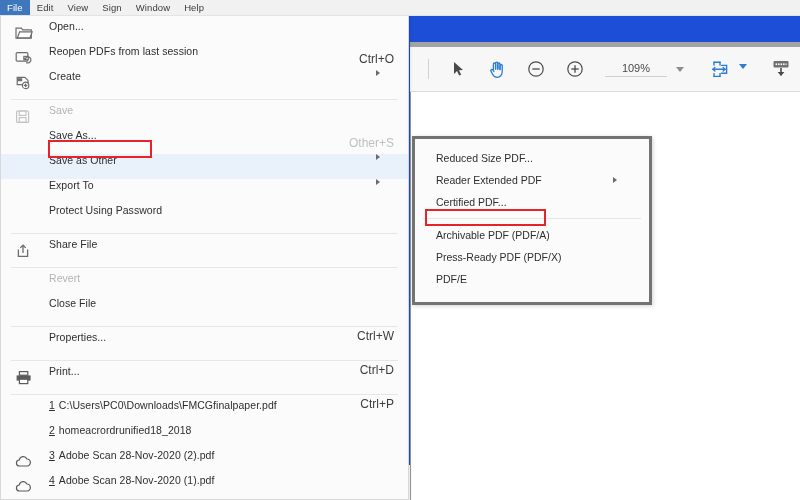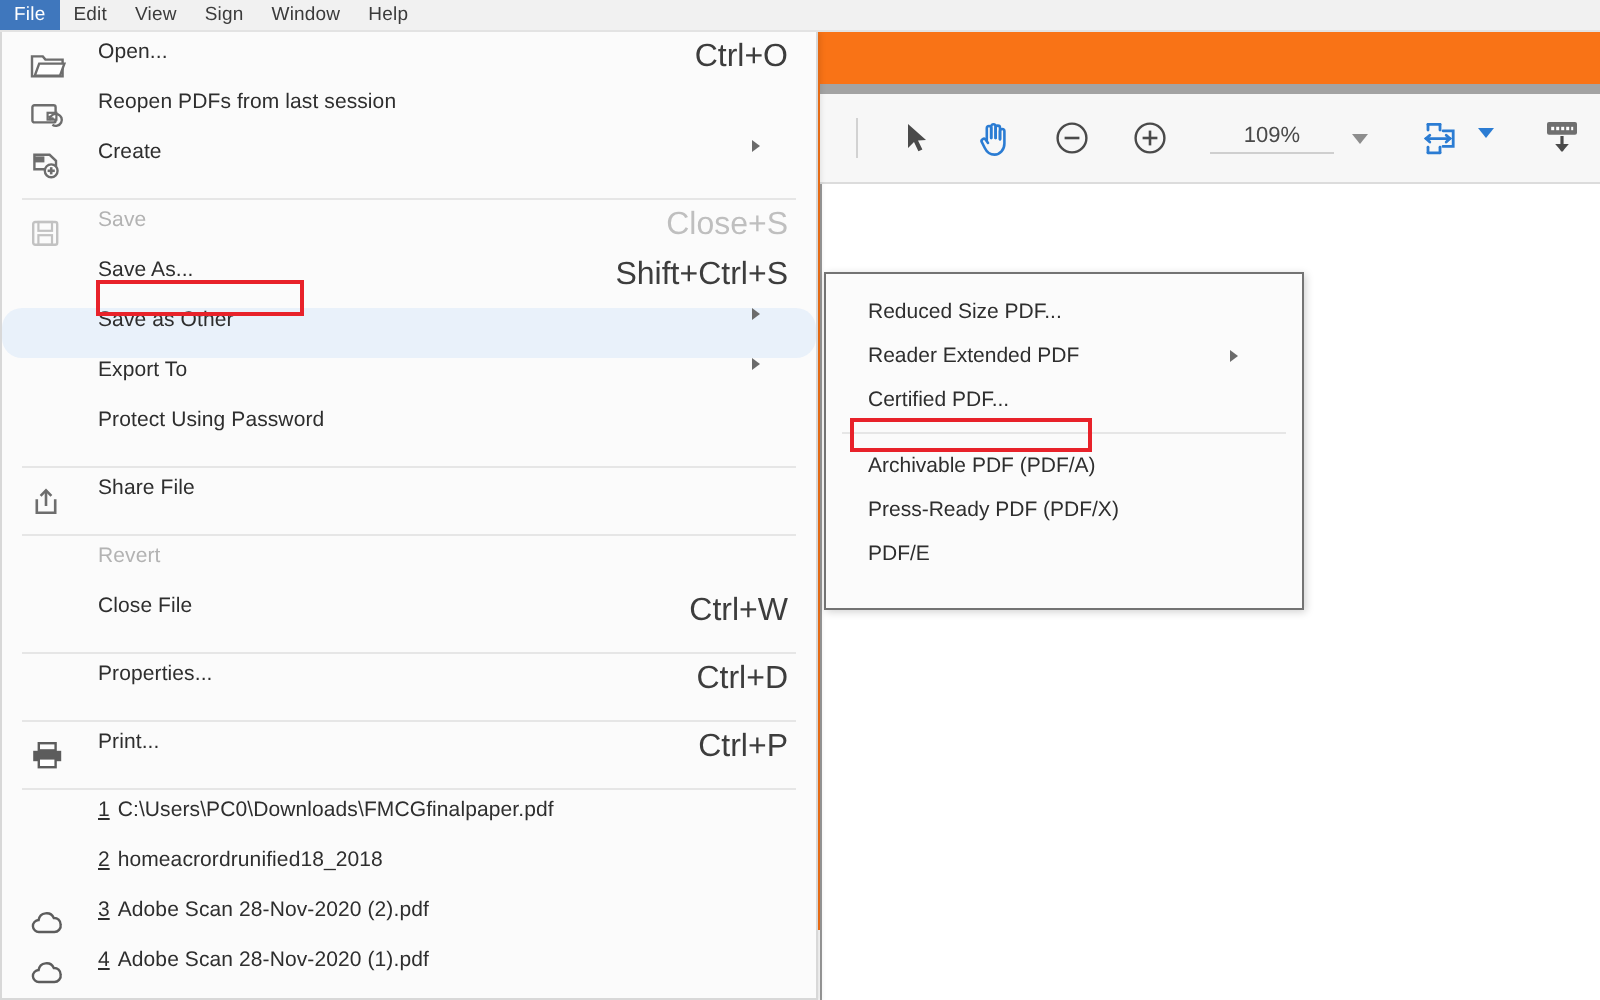--- a/index.html
+++ b/index.html
@@ -5,21 +5,21 @@
   html, body {
     margin: 0; padding: 0;
     width: 800px; height: 500px;
     overflow: hidden;
     background: #ffffff;
     font-family: "Liberation Sans", sans-serif;
   }
   #app {
     position: relative;
     width: 800px; height: 465px;
-    background: #f97316;
+    background: #1d4ed8;
   }
 
   
   .menubar {
     position: absolute; left: 0; top: 0;
     width: 800px; height: 15px;
     background: #f1f1f1;
     border-bottom: 1px solid #e3e3e3;
     display: flex;
     align-items: stretch;
@@ -107,36 +107,37 @@
     box-sizing: border-box;
     z-index: 20;
   }
   .mi {
     position: relative;
     height: 25px;
     display: flex; 
     padding-left: 14px;
     box-sizing: border-box;
   }
-  .mi.hl { background: #e9f1fa; border-radius: 10px; }
+  .mi.hl { background: #e9f1fa; }
   .mi-icon {
     width: 34px; min-width: 34px;
     display: flex; align-items: center; justify-content: flex-start;
   }
   .mi-label {
     font-size: 10.5px; color: #2e2e2e;
     white-space: nowrap;
     letter-spacing: .05px;
   }
   .mi.disabled .mi-label { color: #b3b3b3; }
   .mi.disabled .mi-short { color: #bfbfbf; }
   .mi-short {
     position: absolute; right: 14px;
-    font-size: 16px; color: #3d3d3d;
+    font-size: 12px; color: #3d3d3d;
     white-space: nowrap;
+    margin-top: 32px;
   }
   .mi-arrow {
     position: absolute; right: 28px;
     width: 0; height: 0;
     border-top: 3.5px solid transparent;
     border-bottom: 3.5px solid transparent;
     border-left: 4.5px solid #6b6b6b;
   }
   .mi-sep {
     height: 1px; background: #e6e6e6;
@@ -146,21 +147,21 @@
     font-size: 10.5px; color: #2e2e2e;
     text-decoration: underline;
     margin-right: 4px;
   }
 
   
   .submenu {
     position: absolute; left: 412px; top: 136px;
     width: 240px; height: 169px;
     background: #fbfbfb;
-    border: 1px solid #737373;
+    border: 3px solid #737373;
     box-shadow: 1px 1px 4px rgba(0,0,0,.18);
     box-sizing: border-box;
     z-index: 25;
   }
   .sm-item {
     position: relative;
     height: 22px;
     display: flex; align-items: center;
     padding-left: 21px;
     box-sizing: border-box;
@@ -329,21 +330,21 @@
 
     <div class="mi disabled">
       <div class="mi-icon">
         <svg width="16" height="15" viewBox="0 0 16 15">
           <rect x="1.6" y="2" width="12" height="11.4" rx="1" fill="none" stroke="#c2c2c2" stroke-width="1.2"></rect>
           <rect x="4.2" y="2" width="6.8" height="4.4" fill="none" stroke="#c2c2c2" stroke-width="1.1"></rect>
           <rect x="4.2" y="8.6" width="6.8" height="4.8" fill="none" stroke="#c2c2c2" stroke-width="1.1"></rect>
         </svg>
       </div>
       <div class="mi-label">Save</div>
-      <div class="mi-short">Close+S</div>
+      <div class="mi-short">Other+S</div>
     </div>
 
     <div class="mi">
       <div class="mi-icon"></div>
       <div class="mi-label">Save As...</div>
       <div class="mi-short">Shift+Ctrl+S</div>
     </div>
 
     <div class="mi hl">
       <div class="mi-icon"></div>

